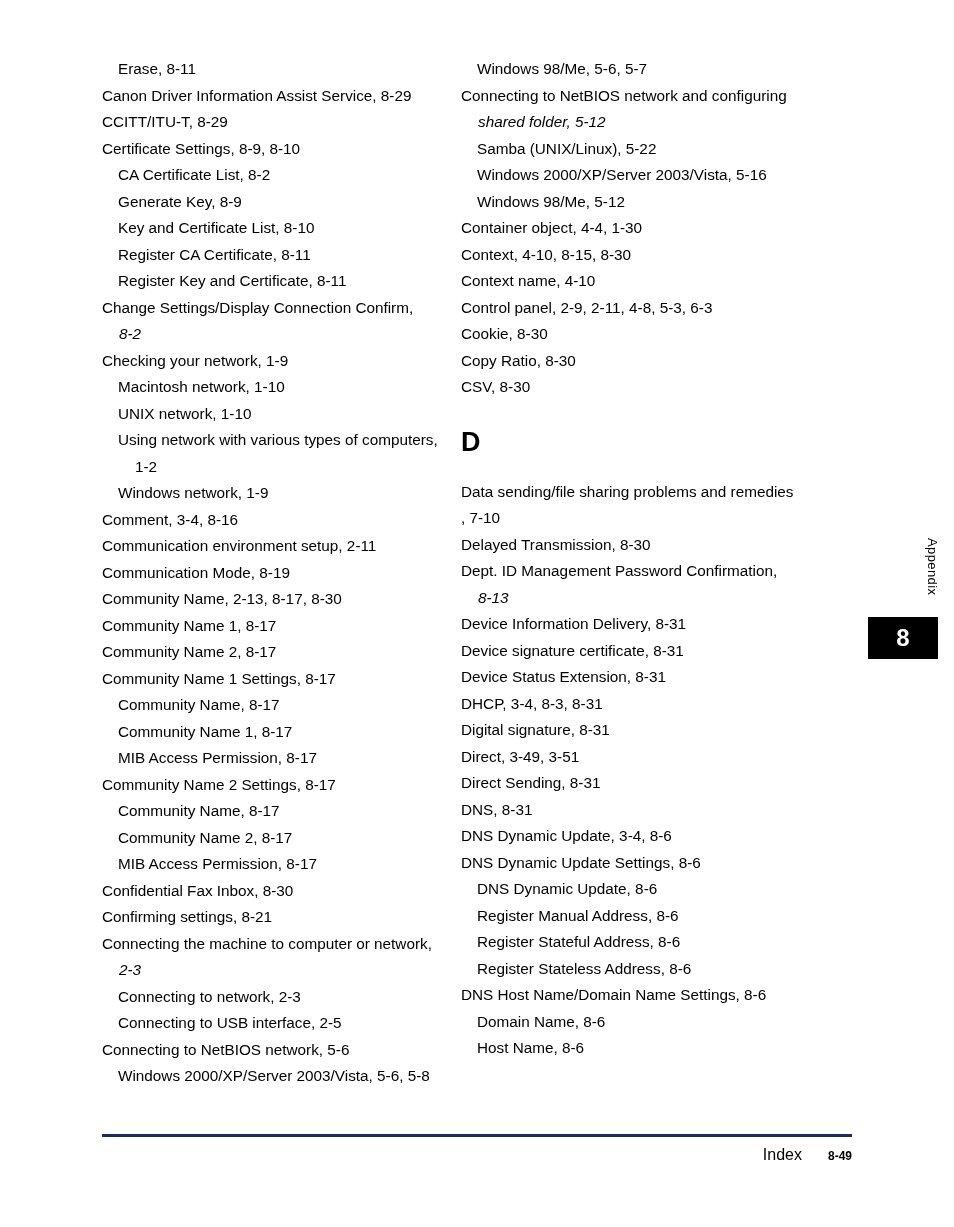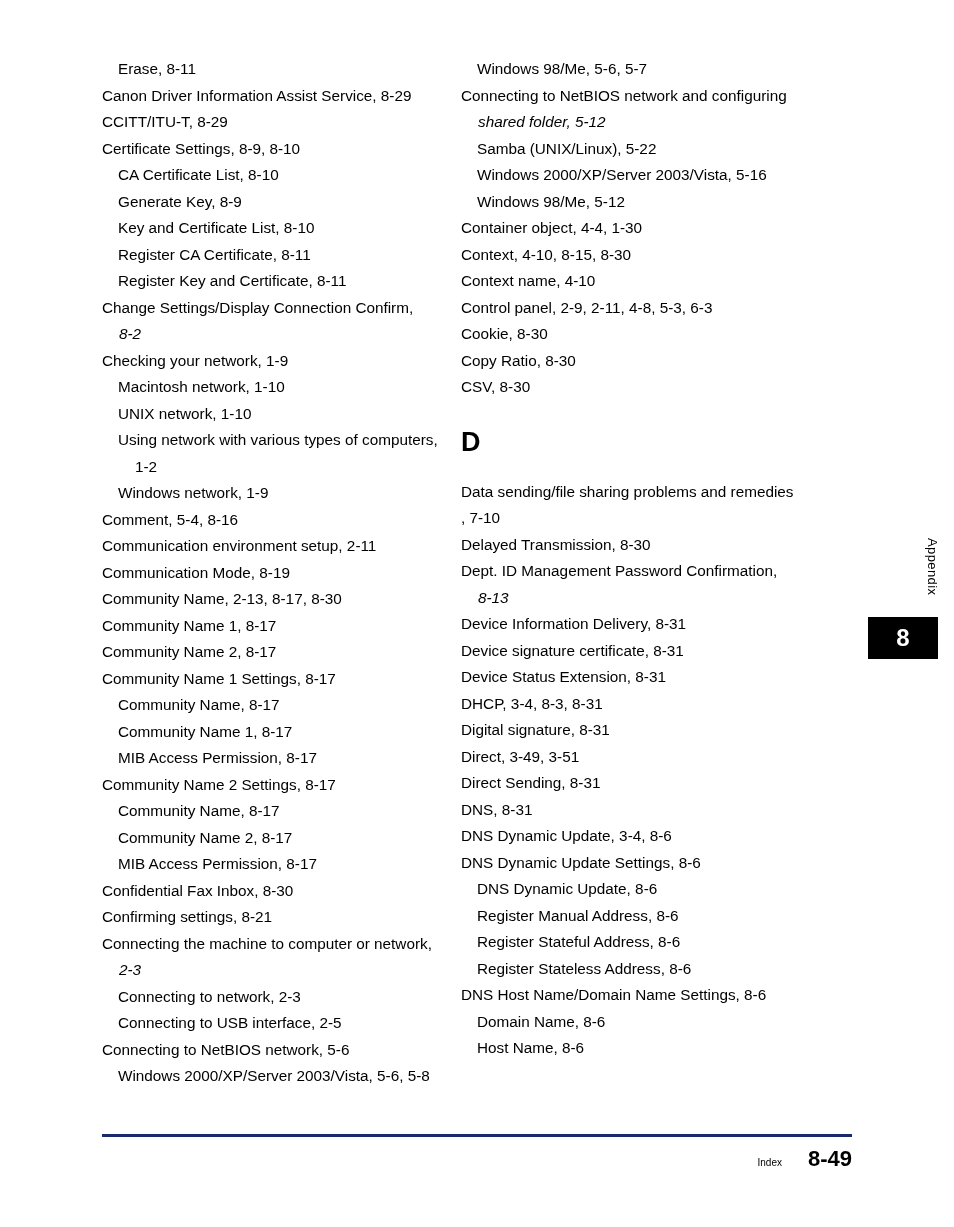--- a/index.html
+++ b/index.html
@@ -99,56 +99,56 @@
     position: absolute;
     left: 102px;
     top: 1146px;
     width: 750px;
     height: 26px;
     display: flex;
     justify-content: flex-end;
     align-items: baseline;
   }
   .footer-label {
-    font-size: 10px;
+    font-size: 16px;
     color: #000000;
     margin-right: 26px;
   }
   .footer-page {
-    font-size: 22px;
+    font-size: 12px;
     font-weight: bold;
     color: #000000;
   }
 </style>
 </head>
 <body>
 
 <div class="page">
 
   <div class="columns">
 
     <div class="col col-left" id="col-left">
         <div class="entry lvl1">Erase, 8-11</div>
         <div class="entry lvl0">Canon Driver Information Assist Service, 8-29</div>
         <div class="entry lvl0">CCITT/ITU-T, 8-29</div>
         <div class="entry lvl0">Certificate Settings, 8-9, 8-10</div>
-        <div class="entry lvl1">CA Certificate List, 8-10</div>
+        <div class="entry lvl1">CA Certificate List, 8-2</div>
         <div class="entry lvl1">Generate Key, 8-9</div>
         <div class="entry lvl1">Key and Certificate List, 8-10</div>
         <div class="entry lvl1">Register CA Certificate, 8-11</div>
         <div class="entry lvl1">Register Key and Certificate, 8-11</div>
         <div class="entry lvl0">Change Settings/Display Connection Confirm,</div>
         <div class="entry cont0">8-2</div>
         <div class="entry lvl0">Checking your network, 1-9</div>
         <div class="entry lvl1">Macintosh network, 1-10</div>
         <div class="entry lvl1">UNIX network, 1-10</div>
         <div class="entry lvl1">Using network with various types of computers,</div>
         <div class="entry cont1">1-2</div>
         <div class="entry lvl1">Windows network, 1-9</div>
-        <div class="entry lvl0">Comment, 5-4, 8-16</div>
+        <div class="entry lvl0">Comment, 3-4, 8-16</div>
         <div class="entry lvl0">Communication environment setup, 2-11</div>
         <div class="entry lvl0">Communication Mode, 8-19</div>
         <div class="entry lvl0">Community Name, 2-13, 8-17, 8-30</div>
         <div class="entry lvl0">Community Name 1, 8-17</div>
         <div class="entry lvl0">Community Name 2, 8-17</div>
         <div class="entry lvl0">Community Name 1 Settings, 8-17</div>
         <div class="entry lvl1">Community Name, 8-17</div>
         <div class="entry lvl1">Community Name 1, 8-17</div>
         <div class="entry lvl1">MIB Access Permission, 8-17</div>
         <div class="entry lvl0">Community Name 2 Settings, 8-17</div>

